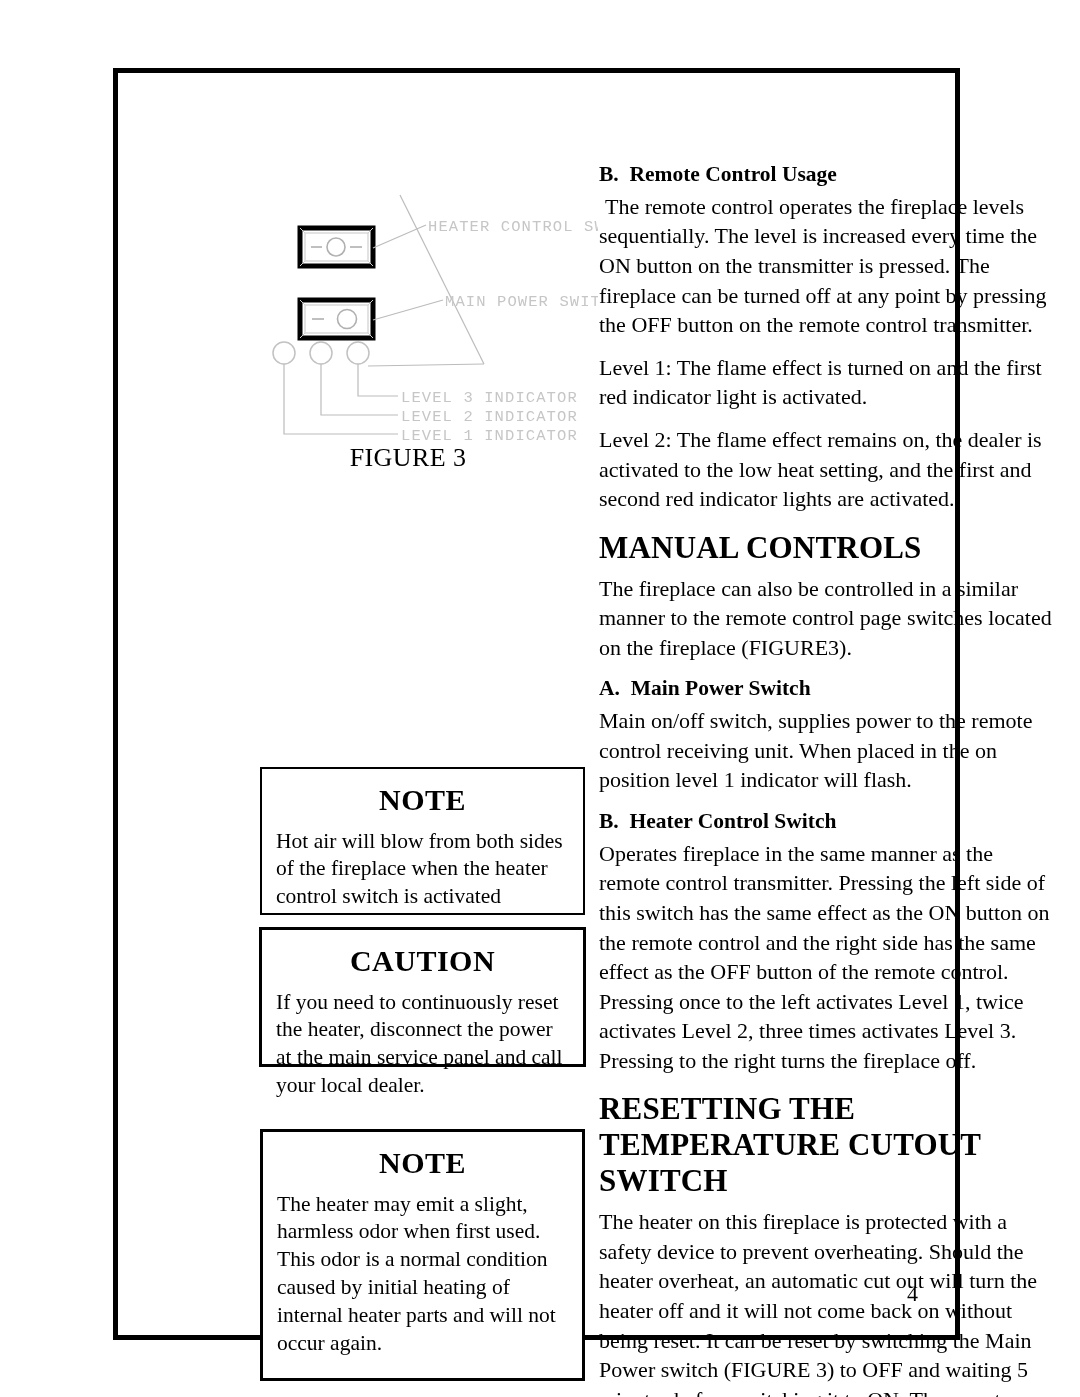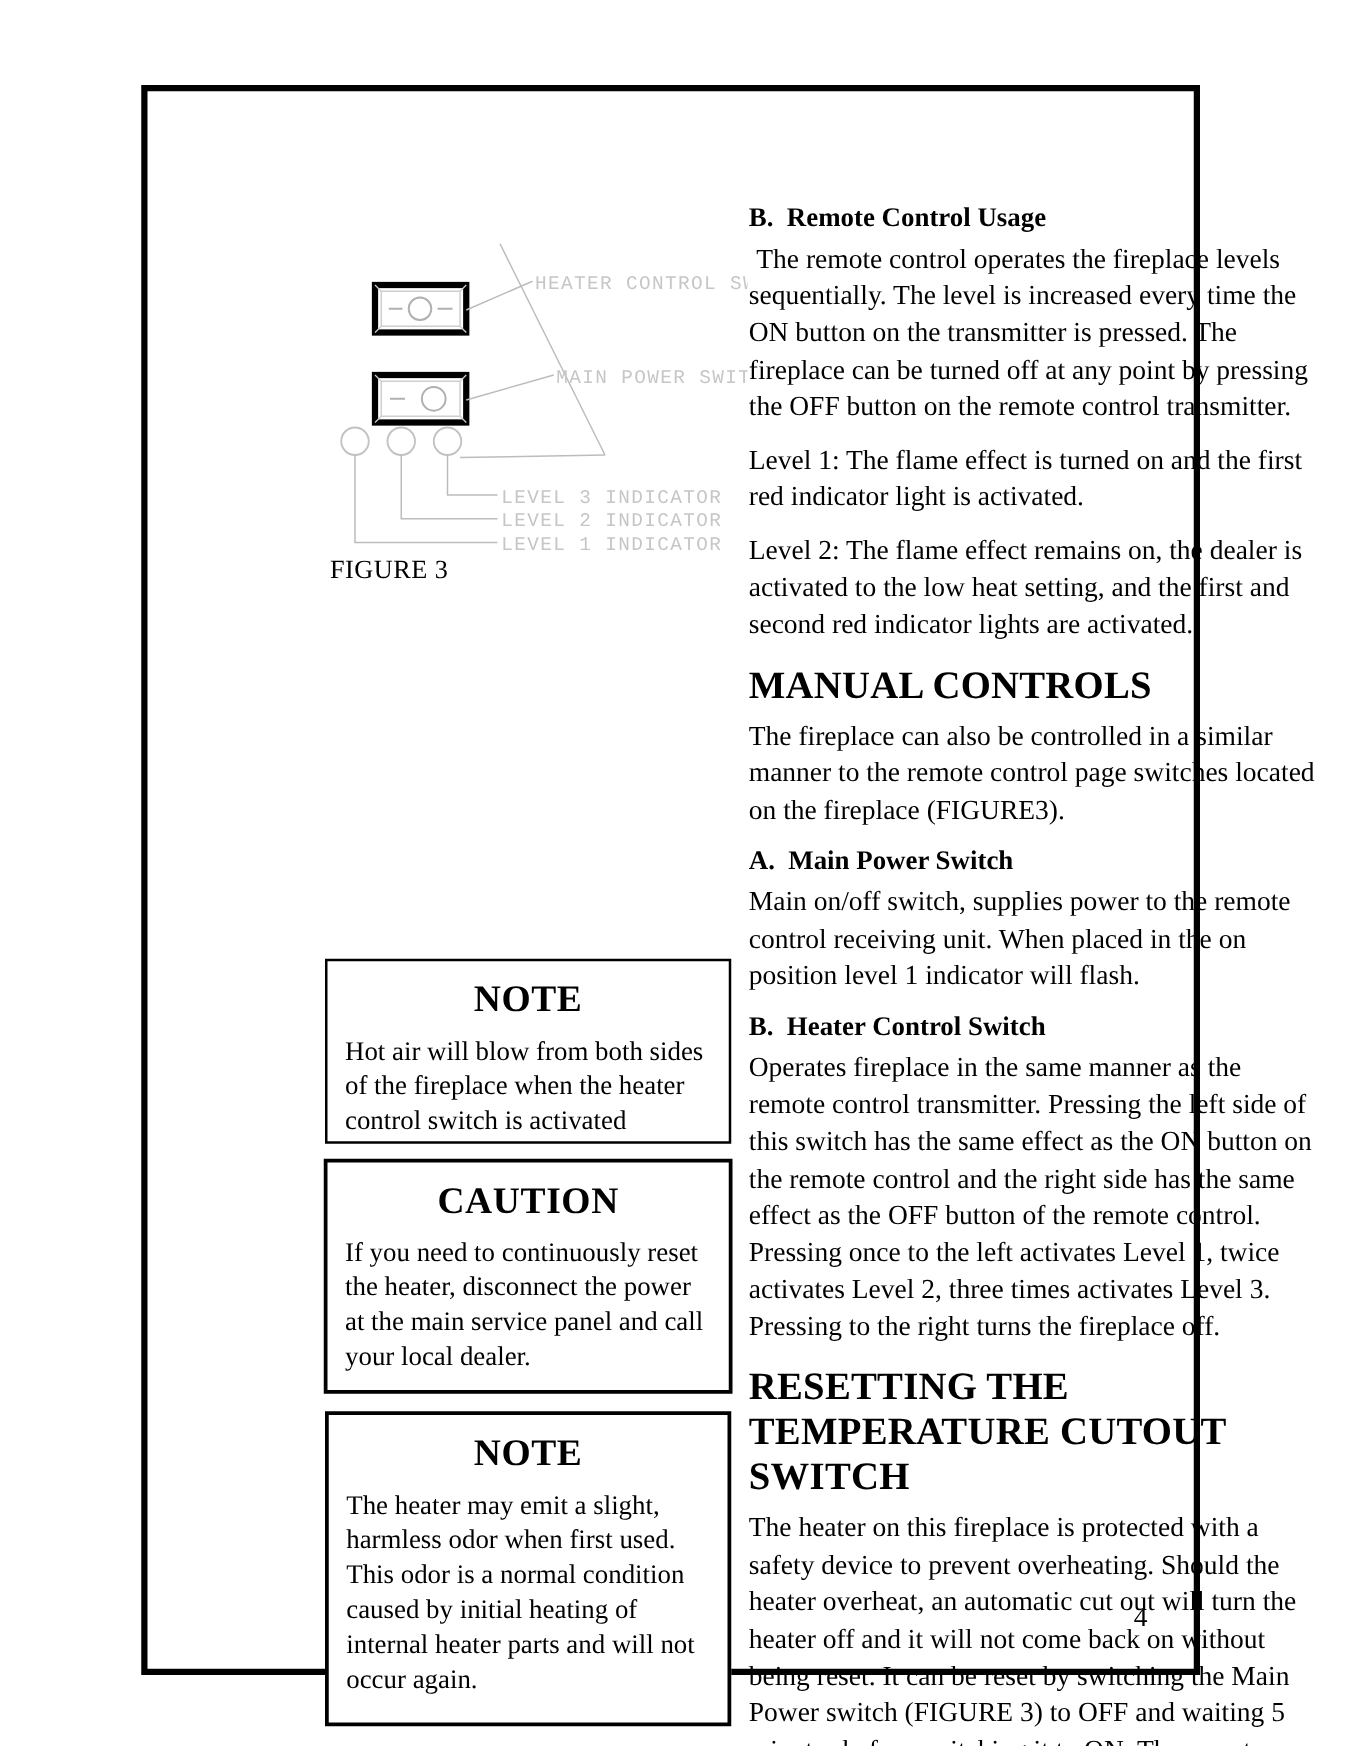--- a/index.html
+++ b/index.html
@@ -48,25 +48,25 @@
   .figure-wrap {
     position: absolute;
     left: 0px;
     top: 0px;
     width: 350px;
     height: 330px;
   }
   .figure-svg { display: block; }
   .figure-caption {
     position: absolute;
-    left: 16px;
+    left: 0;
     top: 290px;
     width: 320px;
-    text-align: left;
-    font-size: 21px;
+    text-align: center;
+    font-size: 26px;
     letter-spacing: 0.4px;
     font-family: "Liberation Serif", "DejaVu Serif", serif;
   }
 
   
   .callout {
     position: absolute;
     box-sizing: border-box;
     background: #ffffff;
     padding: 10px 14px 14px 14px;
@@ -82,21 +82,21 @@
     margin: 4px 0 10px 0;
     letter-spacing: 0.5px;
   }
   .callout-body {
     font-size: 21.5px;
     line-height: 1.30;
     text-align: left;
   }
 
   #note-1    { left: 12px;  top: 614px; width: 325px; height: 148px; }
-  #caution-1 { left: 11px;  top: 774px; width: 327px; height: 188px; }
+  #caution-1 { left: 11px;  top: 774px; width: 327px; height: 140px; }
   #note-2    { left: 12px;  top: 976px; width: 325px; height: 252px; }
 
   
   .sub-head {
     font-weight: bold;
     font-size: 21.5px;
     margin: 0 0 4px 0;
     line-height: 1.25;
   }
   .sub-head .letter { font-weight: bold; }

